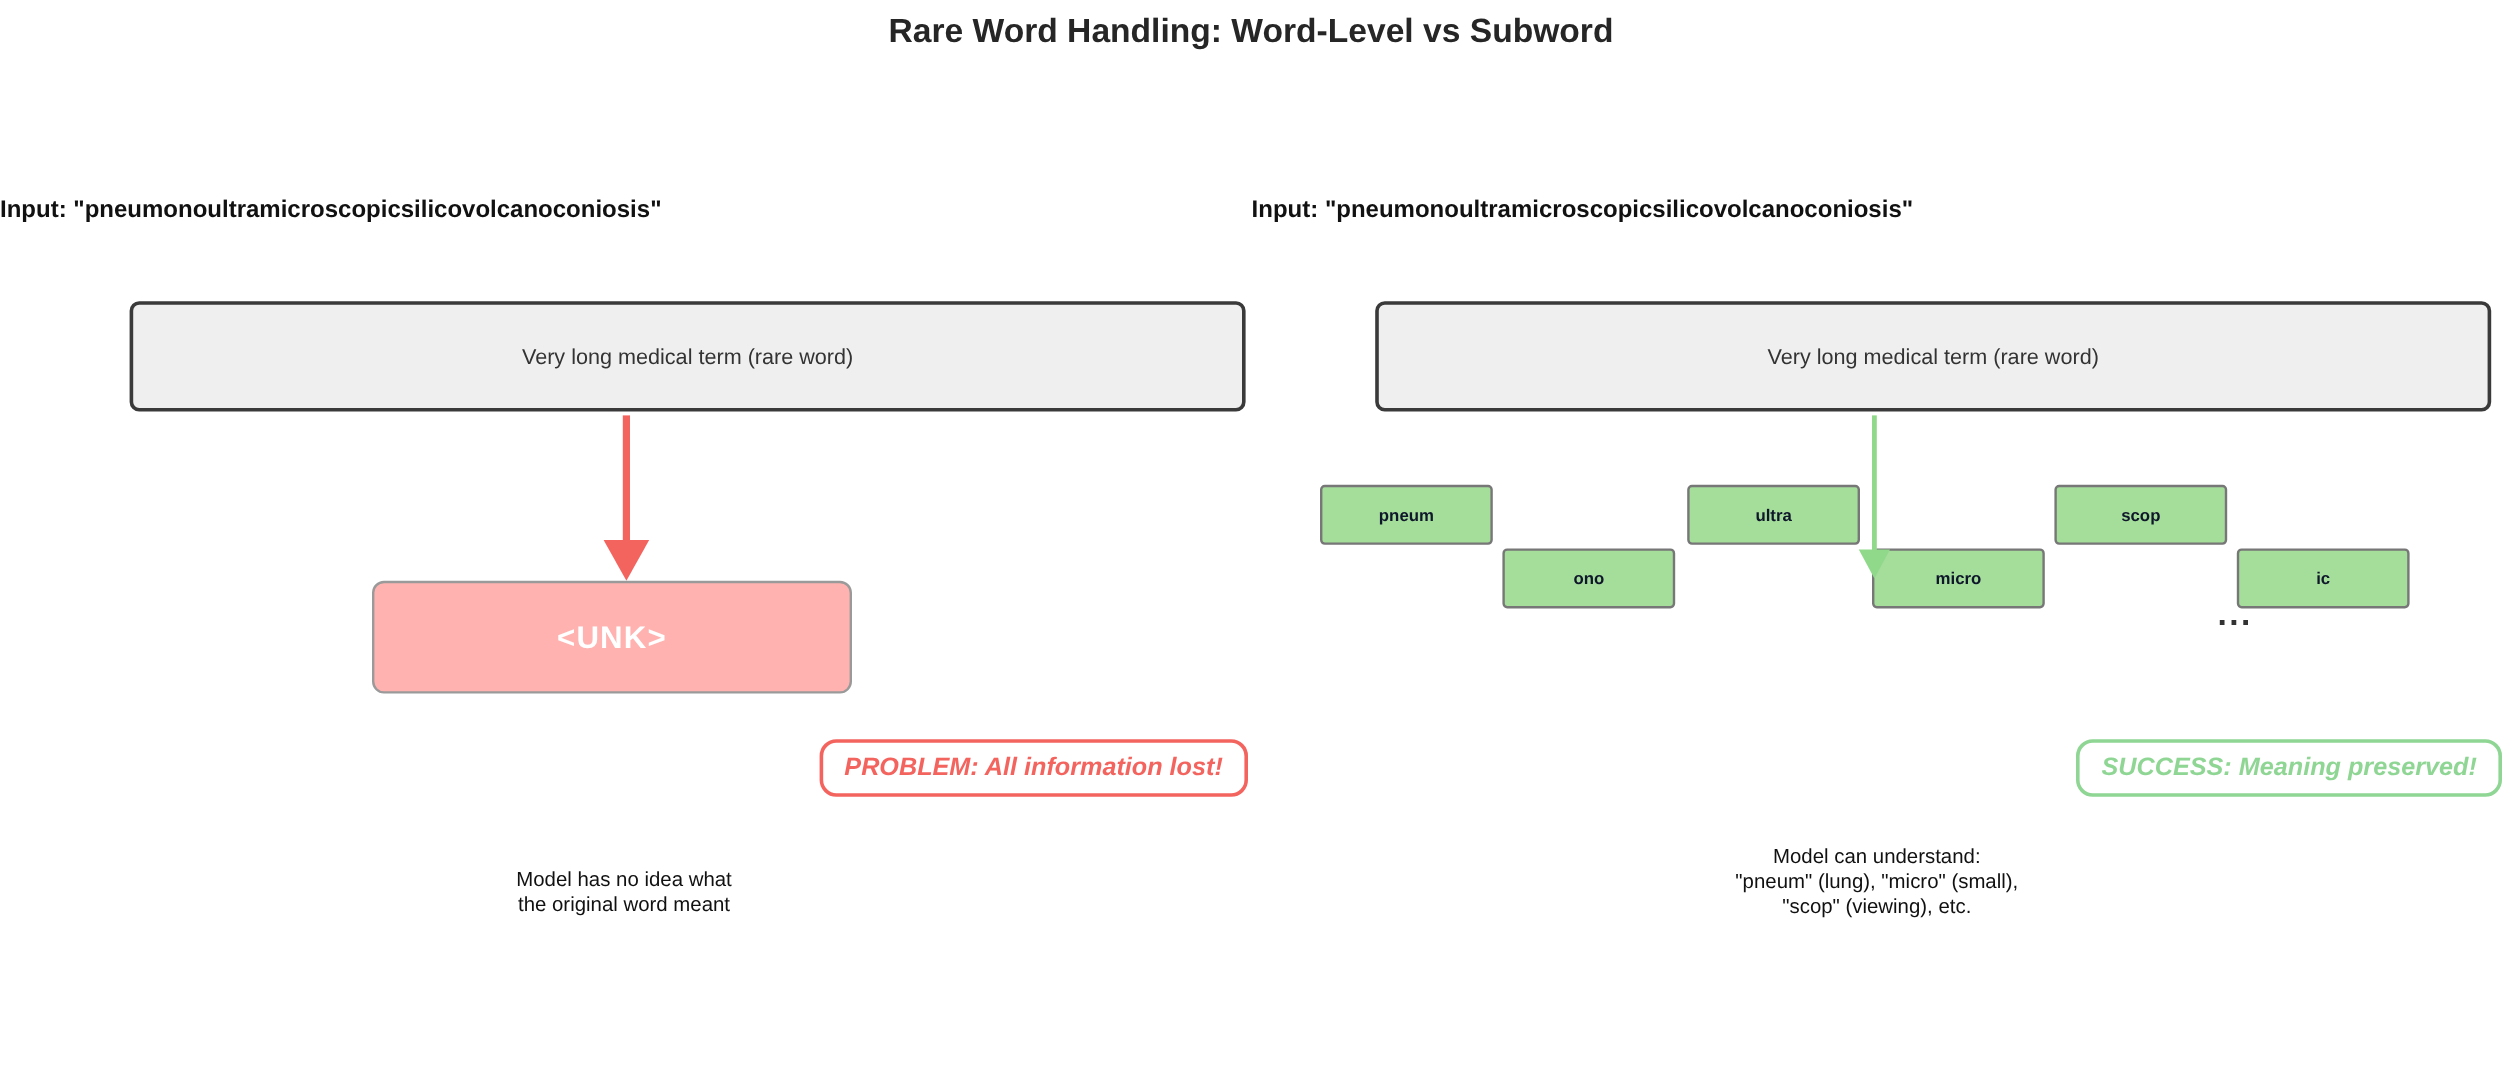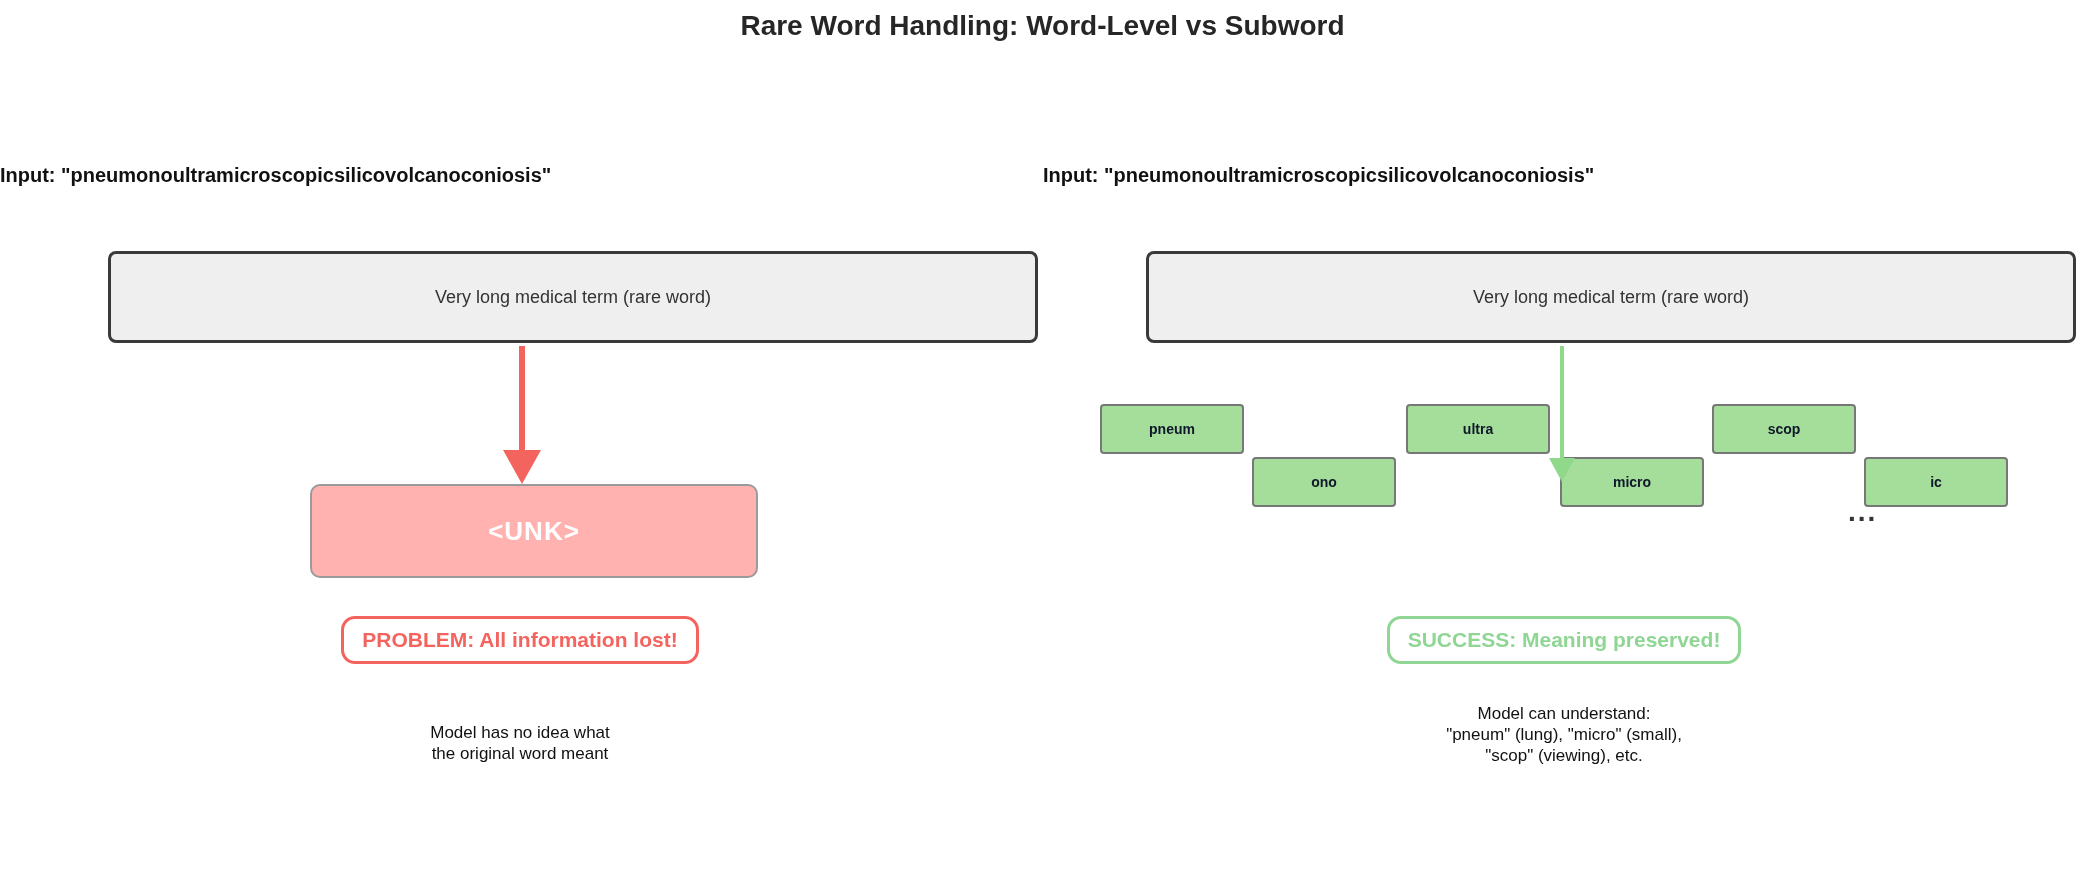--- a/index.html
+++ b/index.html
@@ -36,21 +36,21 @@
     font-size: 18px; color: #333333; box-sizing: border-box;
   }
   .term-left  { left: 108px; }
   .term-right { left: 1146px; }
 
   .arrow { position: absolute; }
   .arrow-red   { left: 492px; top: 346px; }
   .arrow-green { left: 1542px; top: 346px; z-index: 3; }
 
   .unk-box {
-    position: absolute; left: 310px; top: 484px; width: 448px; height: 94px;
+    position: absolute; left: 310px; top: 484px; width: 400px; height: 94px;
     background: #ffb2af; border: 2px solid #9a9a9a; border-radius: 10px;
     display: flex; align-items: center; justify-content: center;
     color: #ffffff; font-weight: bold; font-size: 26px;
     letter-spacing: 1px; box-sizing: border-box; z-index: 2;
   }
 
   .token {
     position: absolute; width: 144px; height: 50px;
     background: #a5dd9b; border: 2px solid #777777; border-radius: 4px;
     display: flex; align-items: center; justify-content: center;
@@ -62,21 +62,21 @@
   .tok-2 { left: 1406px; top: 404px; }
   .tok-3 { left: 1560px; top: 457px; }
   .tok-4 { left: 1712px; top: 404px; }
   .tok-5 { left: 1864px; top: 457px; }
 
   .ellipsis {
     position: absolute; left: 1848px; top: 496px;
     font-size: 28px; font-weight: bold; color: #333333; letter-spacing: 2px;
   }
 
-  .badge-row { position: absolute; top: 616px; text-align: center; }
+  .badge-row { position: absolute; top: 616px; text-align: right; font-style: italic; }
   .badge-row.left  { left: 0; width: 1040px; }
   .badge-row.right { left: 1043px; width: 1042px; }
   .badge {
     display: inline-block; border-radius: 14px; padding: 9px 18px;
     font-weight: bold; font-size: 21px; background: #ffffff;
   }
   .badge.problem { border: 3px solid #f4645f; color: #f4645f; }
   .badge.success { border: 3px solid #8fd694; color: #8fd694; }
 
   .note {

